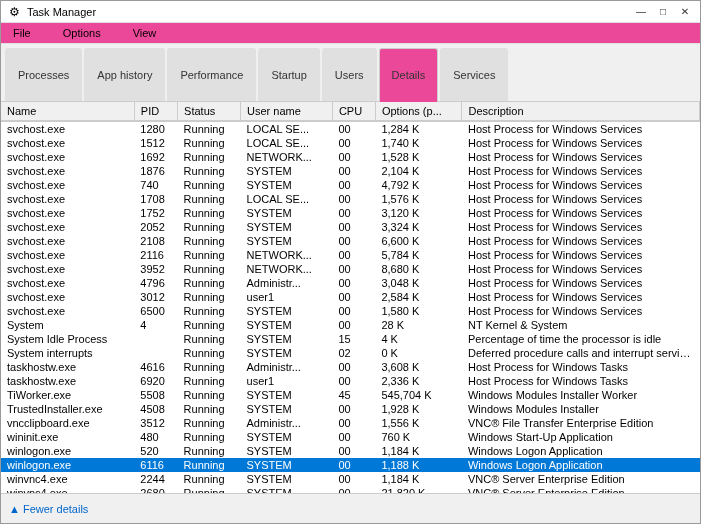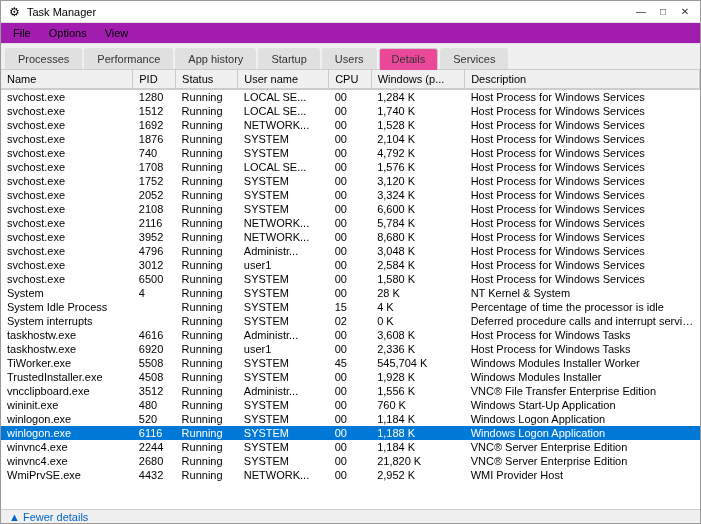--- a/index.html
+++ b/index.html
@@ -52,41 +52,41 @@
       border: none;
       cursor: pointer;
       font-size: 10px;
       display: flex;
       align-items: center;
       justify-content: center;
       color: #333;
     }
     .menu-bar {
       display: flex;
-      gap: 2px;
+      gap: 16px;
       padding: 2px 4px;
       border-bottom: 1px solid #e0e0e0;
-      background: #a21caf;
+      background: #ec4899;
       flex-shrink: 0;
     }
     .menu-item {
       padding: 2px 8px;
       cursor: pointer;
       font-size: 11px;
       border-radius: 2px;
     }
     .tabs-bar {
       display: flex;
       padding: 4px 4px 0;
       background: #f0f0f0;
       border-bottom: 1px solid #ccc;
       flex-shrink: 0;
     }
     .tab {
-      padding: 4px 12px;
+      padding: 20px 12px;
       cursor: pointer;
       font-size: 11px;
       border: 1px solid transparent;
       border-bottom: none;
       border-radius: 3px 3px 0 0;
       background: #e0e0e0;
       margin-right: 2px;
       color: #333;
     }
     .tab.active {
@@ -136,21 +136,21 @@
     }
     tbody td {
       padding: 1px 6px;
       border-bottom: none;
       white-space: nowrap;
       overflow: hidden;
       max-width: 200px;
       text-overflow: ellipsis;
     }
     .status-bar {
-      height: 14px;
+      height: 30px;
       background: #f0f0f0;
       border-top: 1px solid #ccc;
       display: flex;
       align-items: center;
       padding: 0 8px;
       flex-shrink: 0;
     }
     .fewer-details {
       display: flex;
       align-items: center;
@@ -178,39 +178,39 @@
   </div>
 
   <div class="menu-bar">
     <span class="menu-item">File</span>
     <span class="menu-item">Options</span>
     <span class="menu-item">View</span>
   </div>
 
   <div class="tabs-bar">
     <div class="tab">Processes</div>
+    <div class="tab">App history</div>
     <div class="tab">Performance</div>
-    <div class="tab">App history</div>
     <div class="tab">Startup</div>
     <div class="tab">Users</div>
     <div class="tab active">Details</div>
     <div class="tab">Services</div>
   </div>
 
   <div class="content">
     <div class="table-wrapper">
       <table>
         <thead>
           <tr>
             <th>Name</th>
             <th>PID</th>
             <th>Status</th>
             <th>User name</th>
             <th>CPU</th>
-            <th>Windows (p...</th>
+            <th>Options (p...</th>
             <th>Description</th>
           </tr>
         </thead>
         <tbody id="table-body">
         <tr>
     <td>svchost.exe</td>
     <td>1280</td>
     <td>Running</td>
     <td>LOCAL SE...</td>
     <td>00</td>

